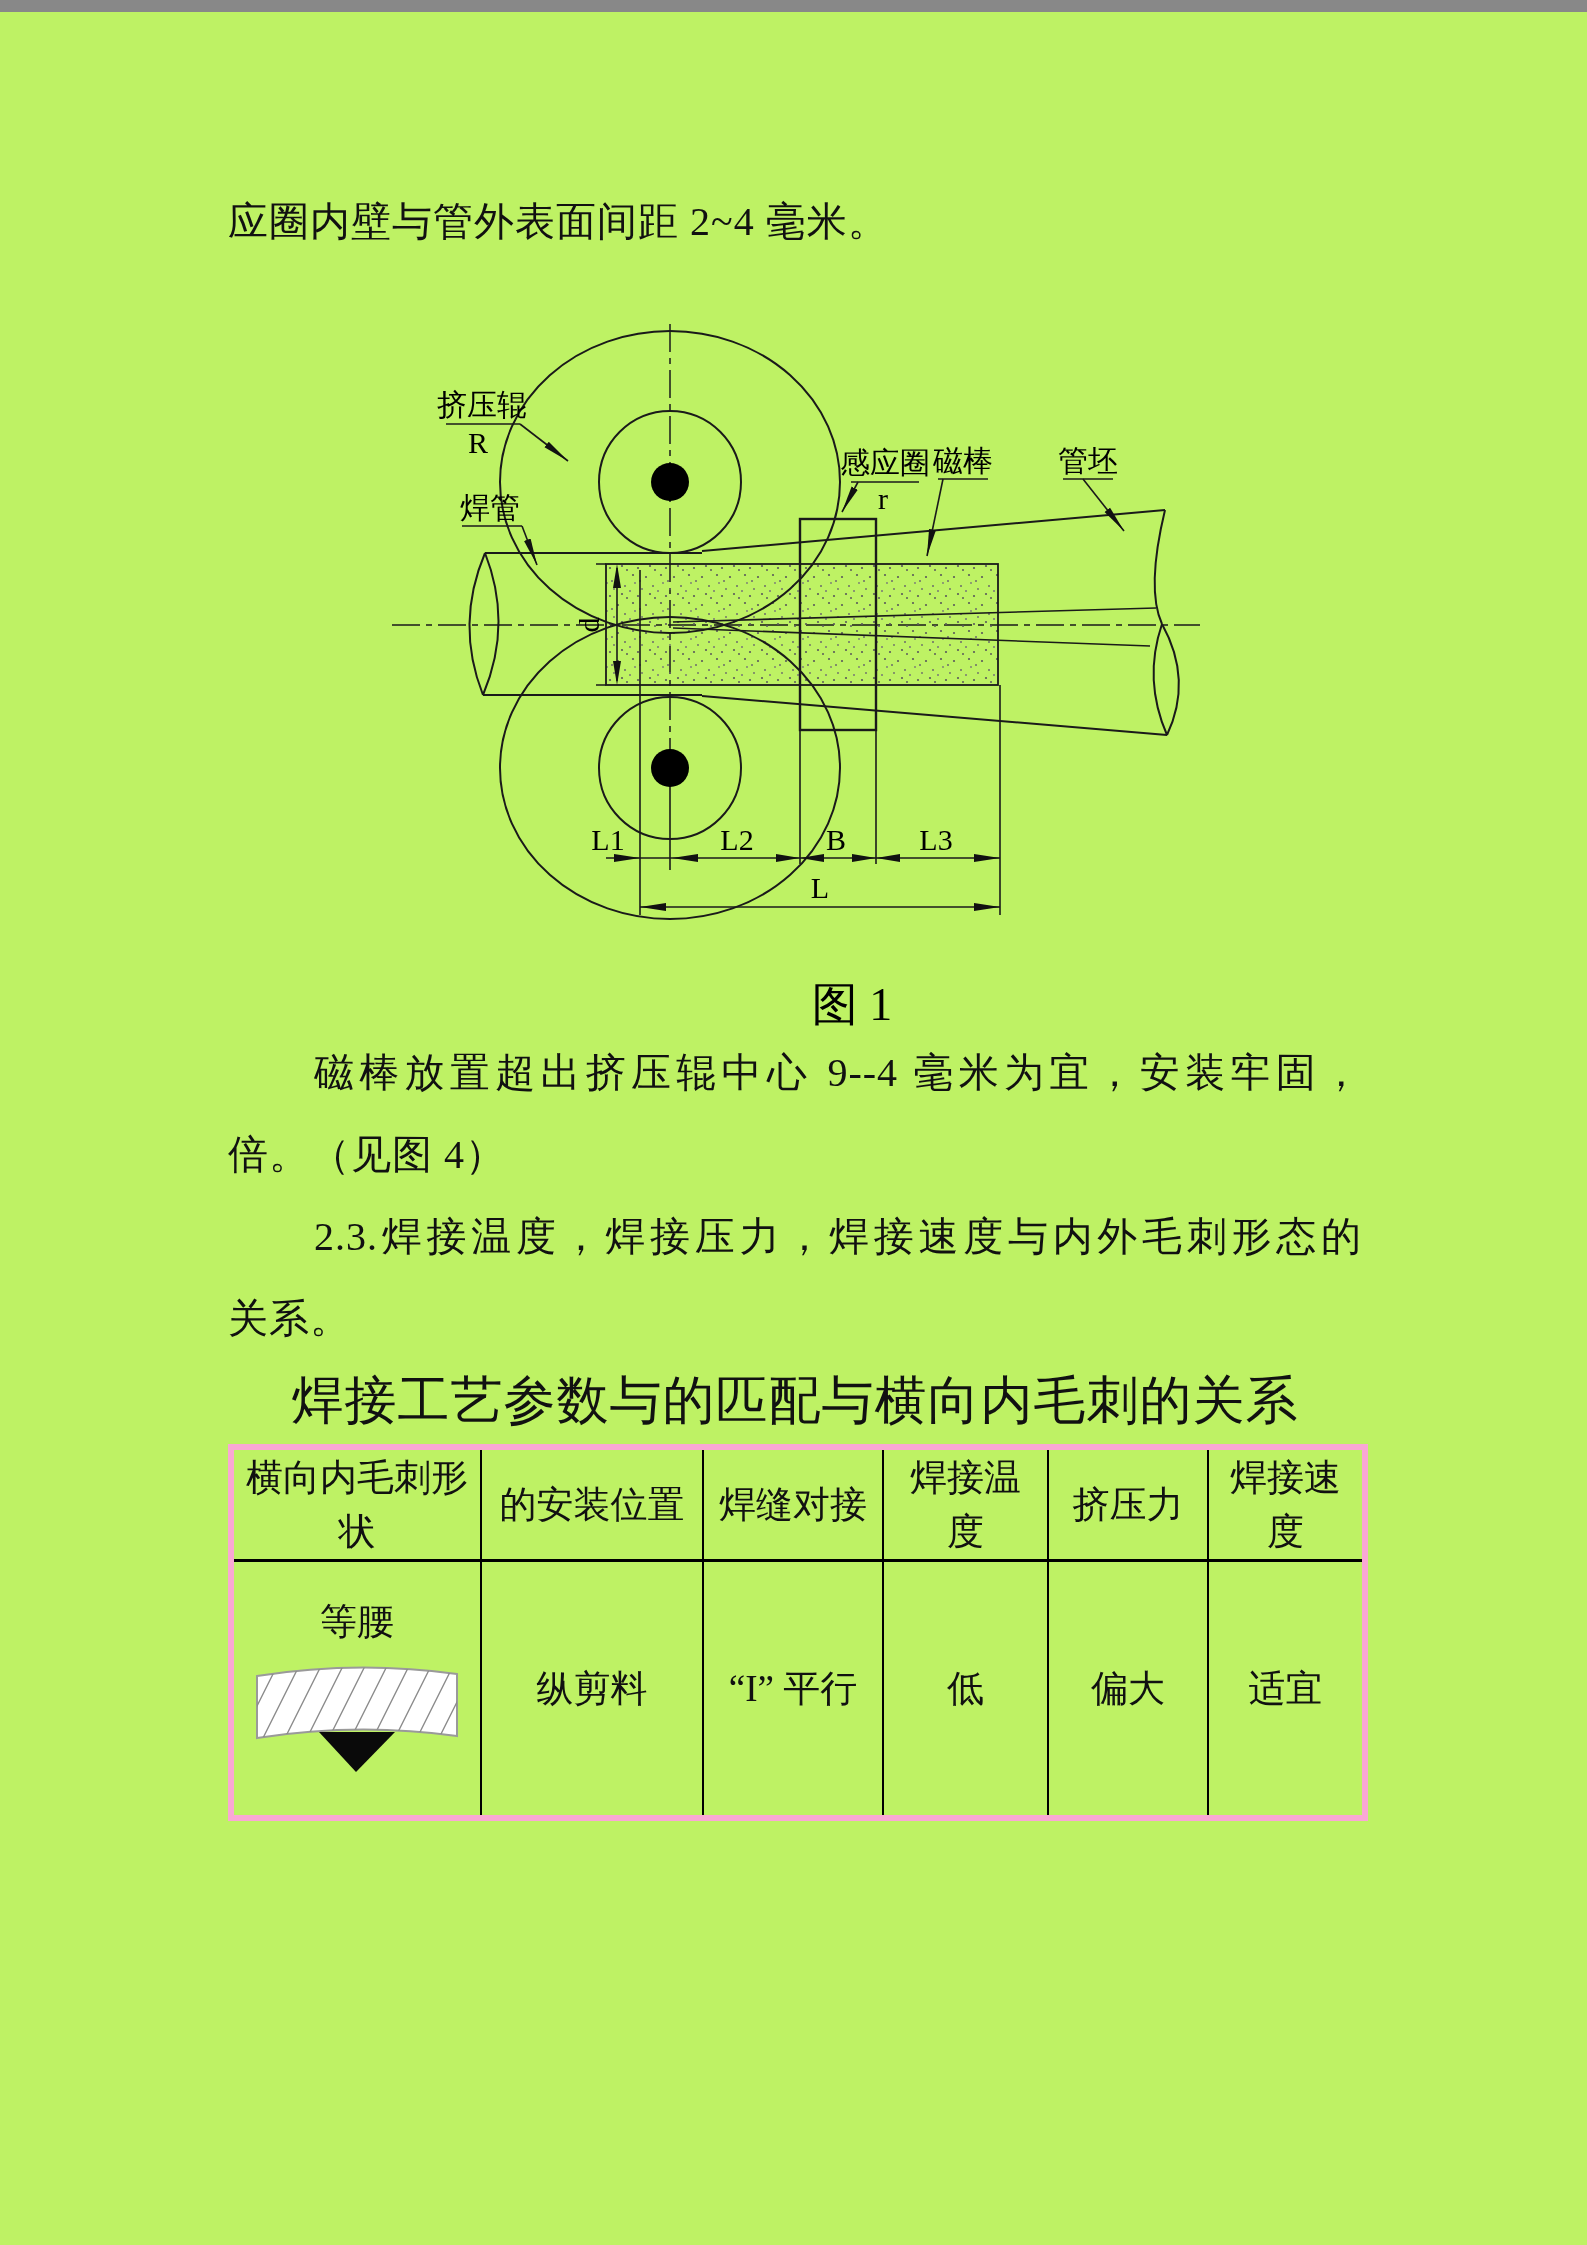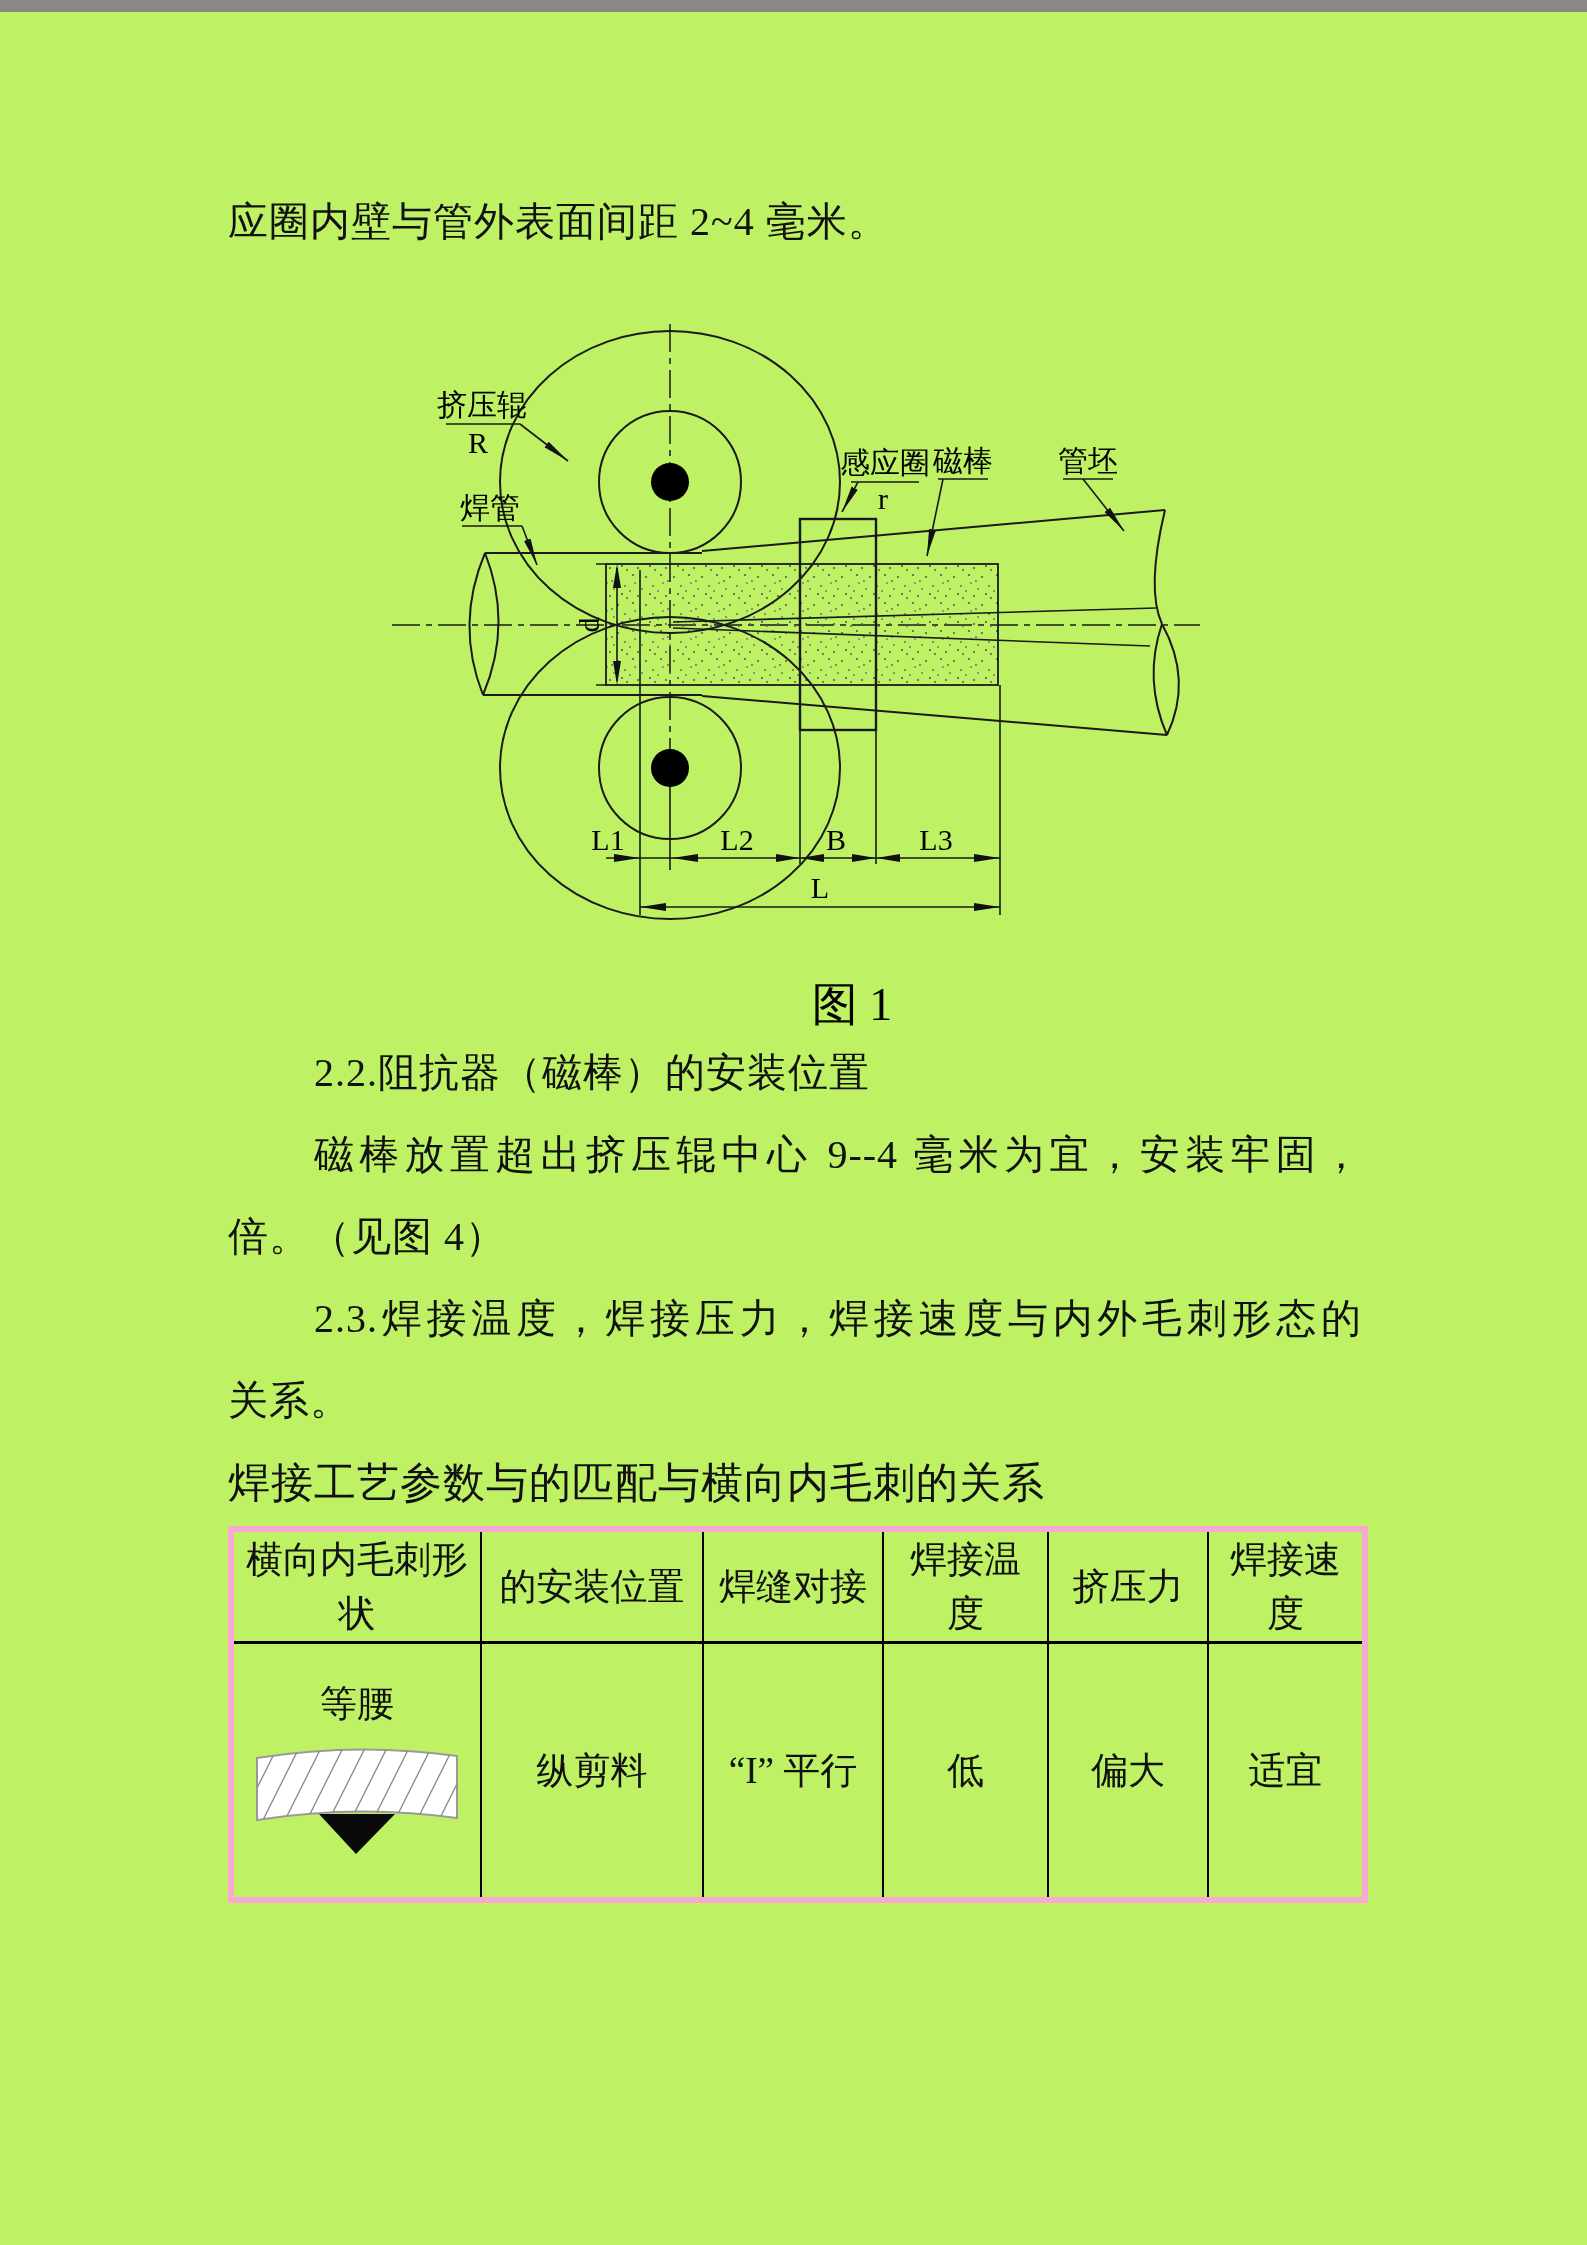--- a/index.html
+++ b/index.html
@@ -30,21 +30,21 @@
   .indent{text-indent:86px;}
   .fig-wrap{margin:48px 0 0 0;height:730px;}
   .fig-wrap svg{display:block;margin-left:102px;}
   .ln{fill:none;stroke:#1a1a1a;stroke-width:2;}
   .lnthin{fill:none;stroke:#1a1a1a;stroke-width:1.6;}
   .cl{fill:none;stroke:#1a1a1a;stroke-width:1.5;stroke-dasharray:28 6 6 6;}
   .dim{fill:none;stroke:#1a1a1a;stroke-width:1.6;}
   .tri{fill:#111;stroke:none;}
   .figtext{fill:#000;font-family:"Liberation Serif","DejaVu Serif",serif;font-size:30px;}
   .figcap{fill:#000;font-family:"Liberation Serif","DejaVu Serif",serif;font-size:46px;}
-  .tbl-title{font-size:42px;line-height:82px;letter-spacing:1px;}
+  .tbl-title{font-size:52px;line-height:82px;text-align:center;letter-spacing:1px;}
   table.proc{
     border-collapse:collapse;
     table-layout:fixed;
     width:1134px;
     margin-top:2px;
   }
   table.proc td{
     border-left:2px solid #000;
     text-align:center;
     vertical-align:middle;
@@ -183,21 +183,20 @@
 
         <text class="figtext" x="1088" y="459" text-anchor="middle">管坯</text>
         <path class="lnthin" d="M1063,467 H1113"></path>
         <path class="lnthin" d="M1083,467 L1124,519" marker-end="url(#arr)"></path>
       </g>
 
       <text class="figcap" x="852" y="1008" text-anchor="middle">图 1</text>
     </svg>
   </div>
 
-  <div class="line indent">2.2.阻抗器（磁棒）的安装位置</div>
   <div class="line jline indent">磁棒放置超出挤压辊中心 9--4 毫米为宜，安装牢固，</div>
   <div class="line">倍。（见图 4）</div>
   <div class="line jline indent">2.3.焊接温度，焊接压力，焊接速度与内外毛刺形态的</div>
   <div class="line">关系。</div>
 
   <div class="tbl-title">焊接工艺参数与的匹配与横向内毛刺的关系</div>
 
   <table class="proc">
     <colgroup>
       <col style="width:250px">

